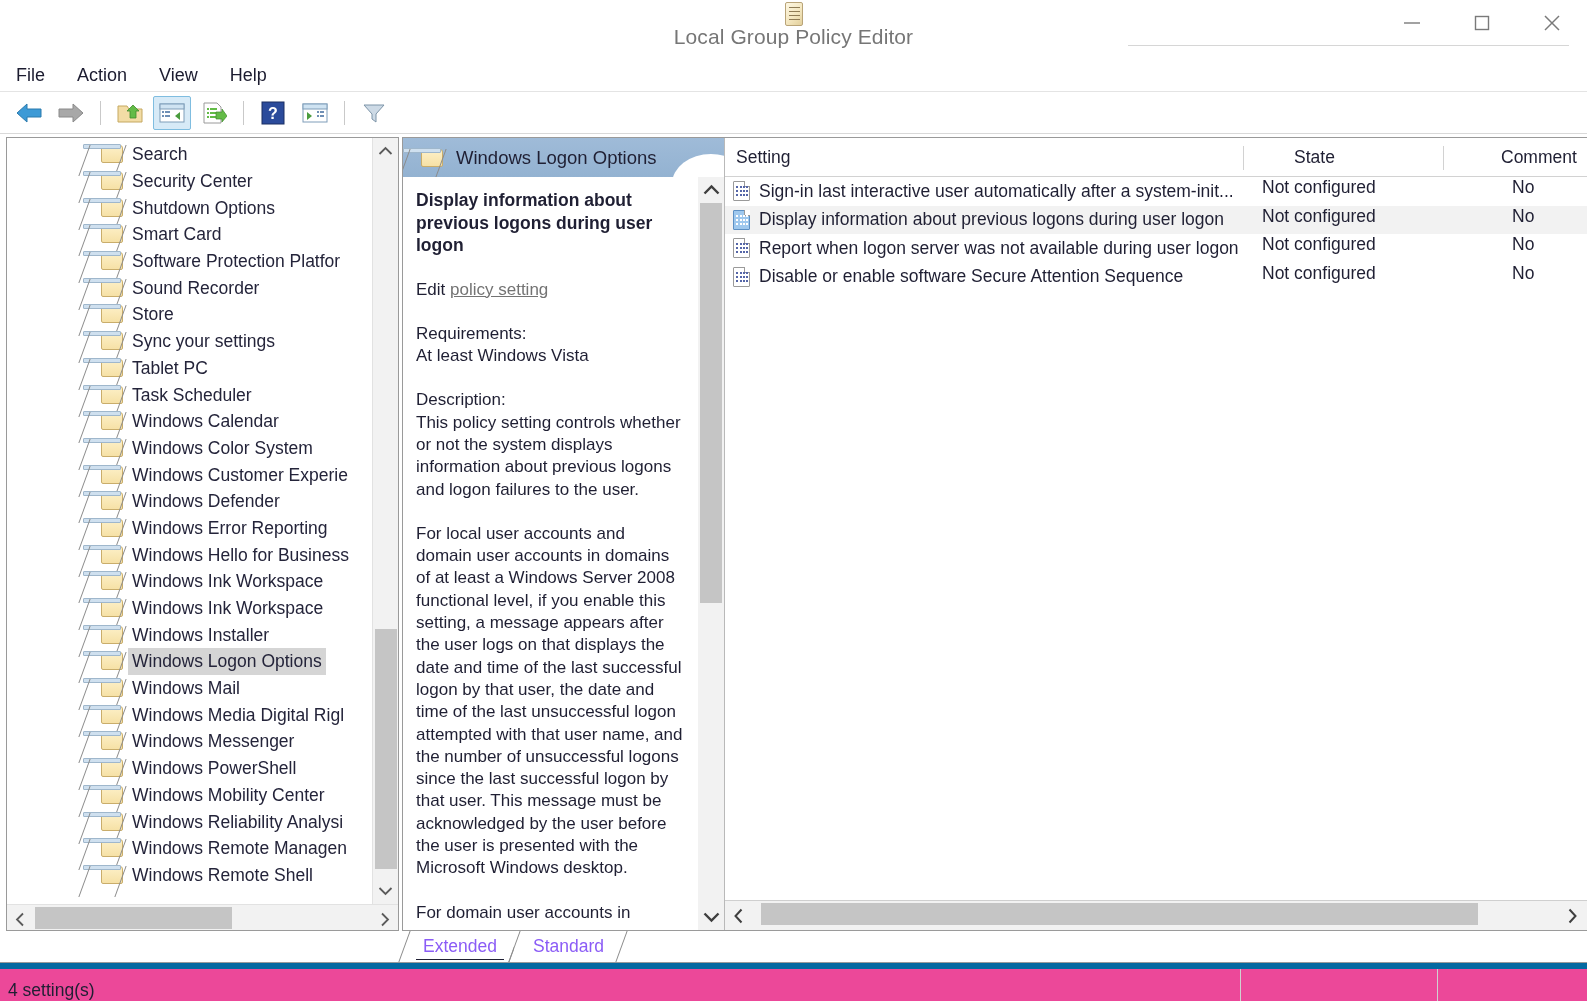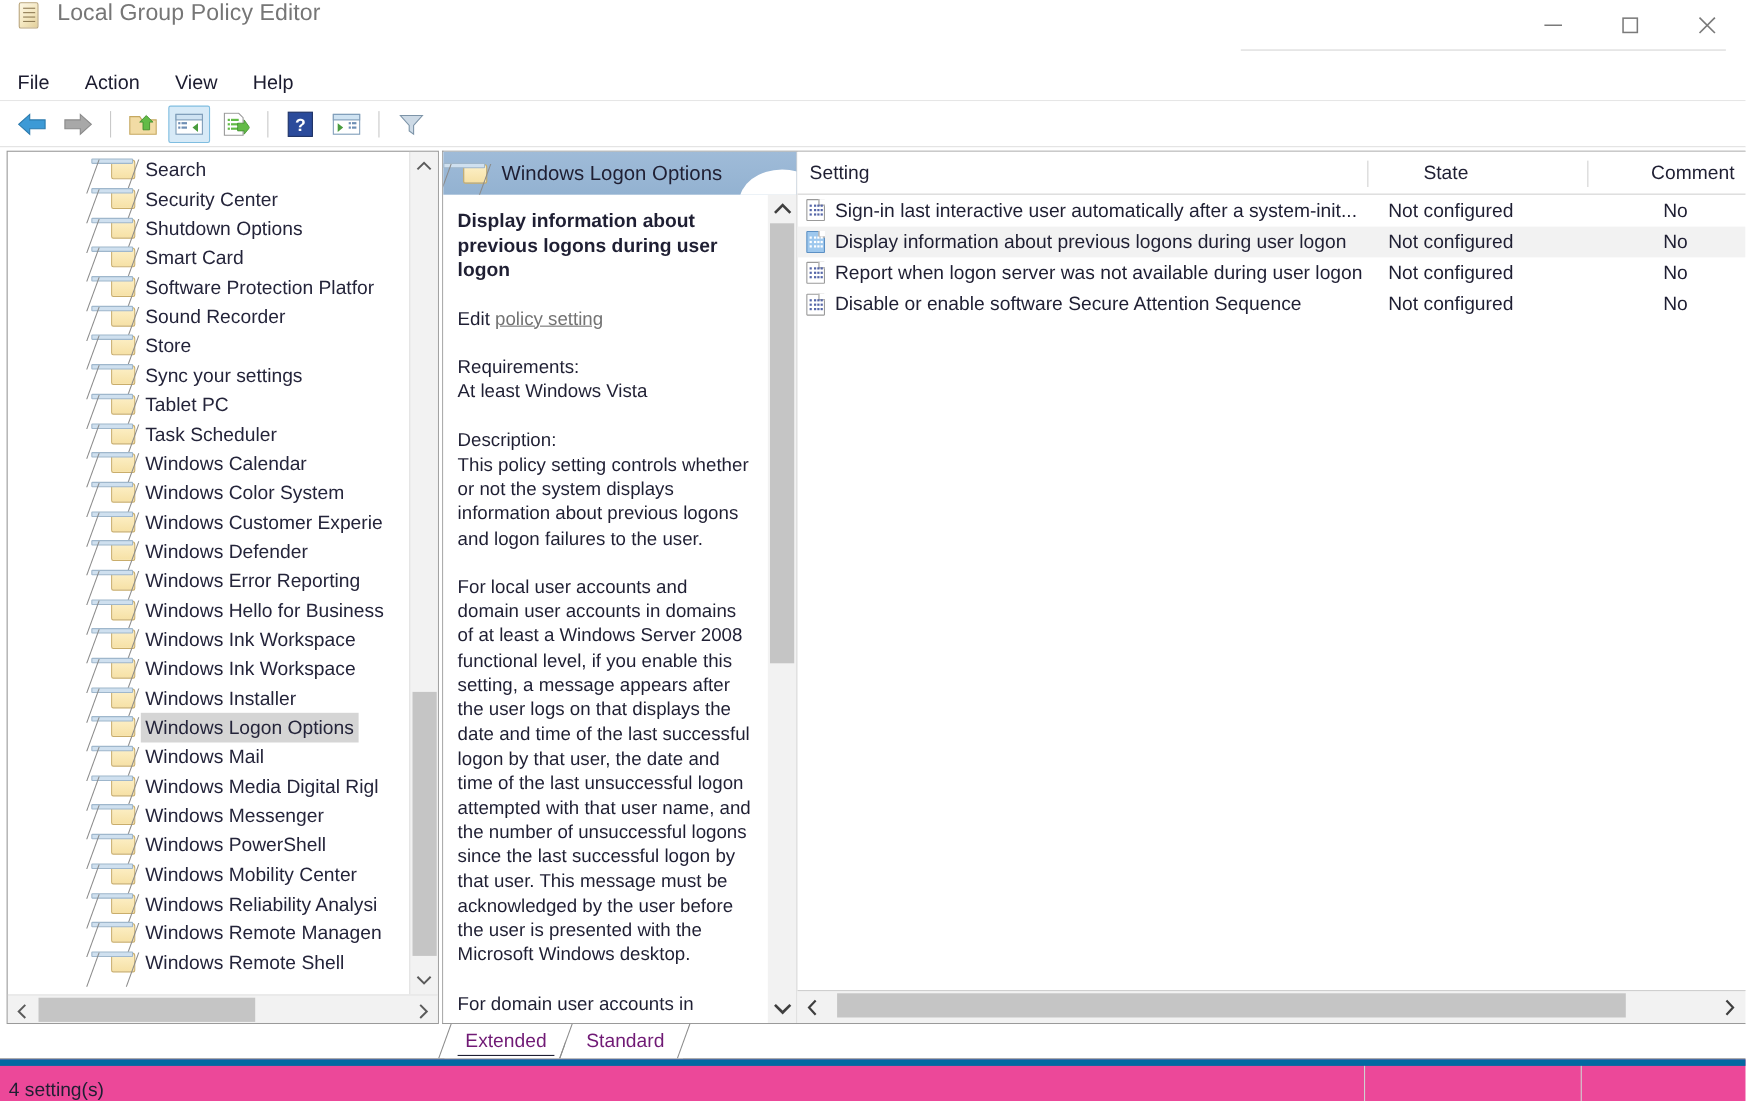--- a/index.html
+++ b/index.html
@@ -14,22 +14,23 @@
     width: 1587px; height: 1001px;
     background: #ffffff;
     display: flex; flex-direction: column;
   }
 
   
   .titlebar {
     position: relative;
     height: 49px; min-height: 49px;
     background: #ffffff;
-    display: flex; 
+    display: flex; align-items: center;
     border-bottom: 0;
+    flex-direction: column;
   }
   .title-icon {
     width: 26px; height: 28px;
     margin-left: 14px; margin-right: 12px;
     position: relative;
   }
   .title-icon .scroll {
     position: absolute; left: 3px; top: 2px;
     width: 18px; height: 24px;
     background: linear-gradient(135deg,#fdf7e3 0%,#f4e7c0 55%,#e2cf9b 100%);
@@ -281,21 +282,21 @@
     position: absolute; right: 0; top: 8px;
     width: 1px; height: 24px; background: #d2d2d2;
   }
   .lh-setting { width: 519px; padding-left: 11px; }
   .lh-state { width: 200px; padding-left: 50px; }
   .lh-comment { flex: 1; padding-left: 57px; }
 
   .list-rows { flex: 1; min-height: 0; overflow: hidden; }
   .list-row {
     height: 28.5px;
-    display: flex; align-items: center;
+    display: flex; 
     font-size: 17.5px; color: #1f1f33;
     position: relative;
   }
   .list-row.sel { background: #f2f2f2; }
   .cell-setting {
     width: 519px; padding-left: 8px;
     display: flex; align-items: center; min-width: 0;
   }
   .cell-state { width: 200px; padding-left: 18px; }
   .cell-comment { flex: 1; padding-left: 68px; }
@@ -351,21 +352,21 @@
     background: #ffffff;
     padding-left: 404px;
     border-bottom: 1px solid #9a9a9a;
     position: relative;
   }
   .tab {
     position: relative;
     height: 31px;
     display: flex; align-items: center;
     padding: 0 17px 0 19px;
-    font-size: 17.5px; color: #701a75;
+    font-size: 17.5px; color: #8b5cf6;
     background: #ffffff;
   }
   .tab::before {
     content:""; position:absolute; left:0; top:0;
     width: 14px; height: 31px;
     border-left: 1px solid #8b8b8b;
     transform: skewX(-20deg);
   }
   .tab::after {
     content:""; position:absolute; right:-1px; top:0;

